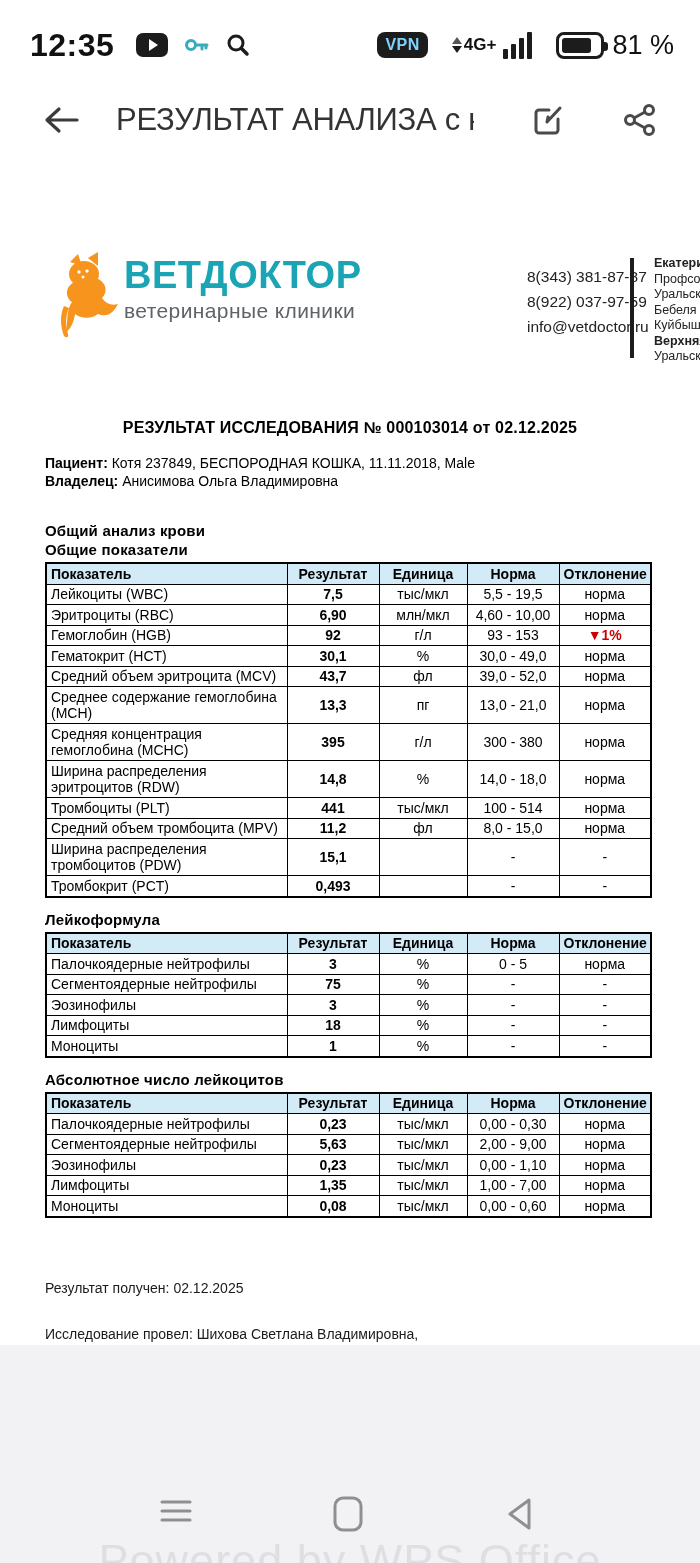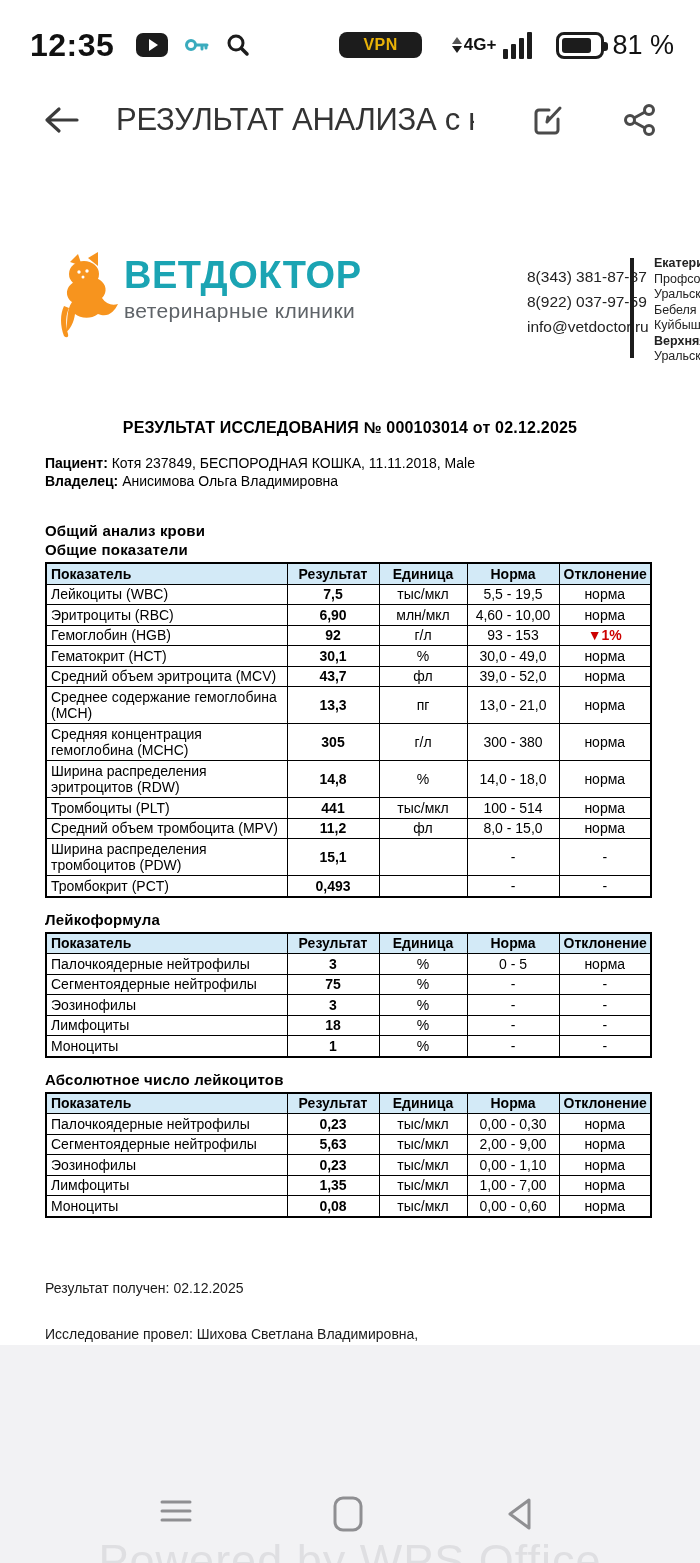--- a/index.html
+++ b/index.html
@@ -17,22 +17,22 @@
   }
   .sb-left, .sb-right { display: flex; align-items: center; }
   .sb-time { font-size: 32px; font-weight: 600; letter-spacing: 0.5px; margin-right: 22px; }
   .sb-spacer { flex: 1; }
   .yt-icon { width: 32px; height: 24px; background: #1c1c1c; border-radius: 7px;
     display: flex; align-items: center; justify-content: center; margin-right: 16px; }
   .yt-icon::after { content: ""; display: block; width: 0; height: 0;
     border-left: 9px solid #fff; border-top: 6px solid transparent; border-bottom: 6px solid transparent; margin-left: 2px; }
   .key-icon { margin-right: 16px; display: flex; }
   .search-icon { display: flex; }
-  .vpn-badge { background: #1c1c1c; color: #eab308; font-weight: 700; font-size: 16px;
-    padding: 4px 24px; border-radius: 8px; margin-right: 30px; letter-spacing: 0.5px; }
+  .vpn-badge { background: #1c1c1c; color: #7dd3fc; font-weight: 700; font-size: 16px;
+    padding: 4px 8px; border-radius: 8px; margin-right: 24px; letter-spacing: 0.5px; }
   .net-group { display: flex; align-items: center; margin-right: 10px; }
   .updown { display: flex; flex-direction: column; align-items: center; margin-right: 2px; }
   .tri-up { width: 0; height: 0; border-left: 5px solid transparent; border-right: 5px solid transparent;
     border-bottom: 7px solid #555; margin-bottom: 2px; }
   .tri-down { width: 0; height: 0; border-left: 5px solid transparent; border-right: 5px solid transparent;
     border-top: 7px solid #1c1c1c; }
   .net-label { font-size: 17px; font-weight: 700; margin-right: 4px; }
   .sig-bars { display: flex; align-items: flex-end; height: 28px; }
   .sig-bars span { width: 5px; background: #1c1c1c; margin-left: 3px; border-radius: 1px; display: block; }
   .sig-bars .b1 { height: 10px; } .sig-bars .b2 { height: 15px; }
@@ -266,21 +266,21 @@
               </tr>
               <tr>
                 <td class="c0">Среднее содержание гемоглобина (MCH)</td>
                 <td class="c1">13,3</td>
                 <td class="c2">пг</td>
                 <td class="c3">13,0 - 21,0</td>
                 <td class="c4">норма</td>
               </tr>
               <tr>
                 <td class="c0">Средняя концентрация гемоглобина (MCHC)</td>
-                <td class="c1">305</td>
+                <td class="c1">395</td>
                 <td class="c2">г/л</td>
                 <td class="c3">300 - 380</td>
                 <td class="c4">норма</td>
               </tr>
               <tr>
                 <td class="c0">Ширина распределения эритроцитов (RDW)</td>
                 <td class="c1">14,8</td>
                 <td class="c2">%</td>
                 <td class="c3">14,0 - 18,0</td>
                 <td class="c4">норма</td>

